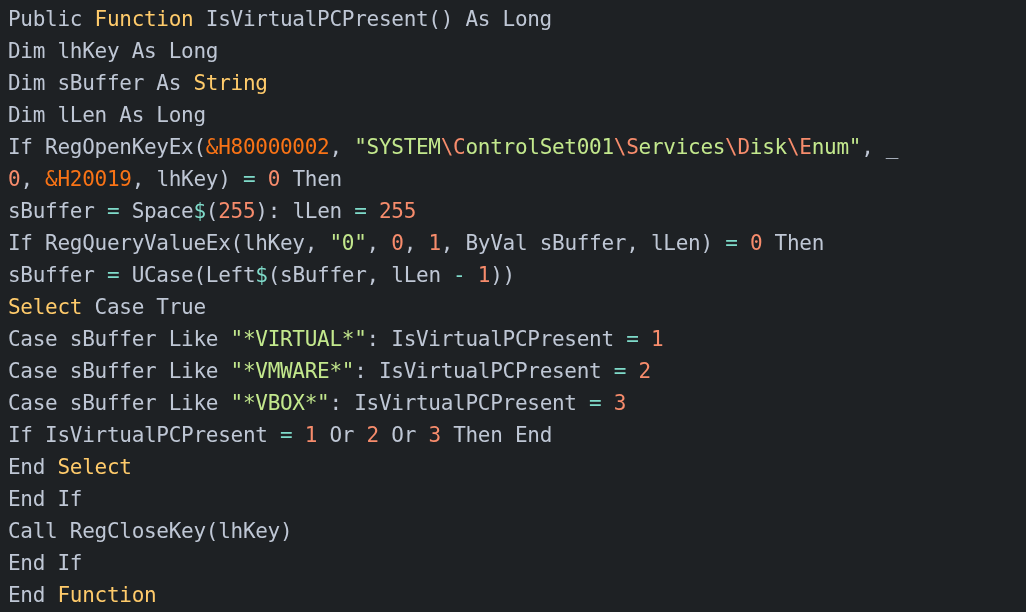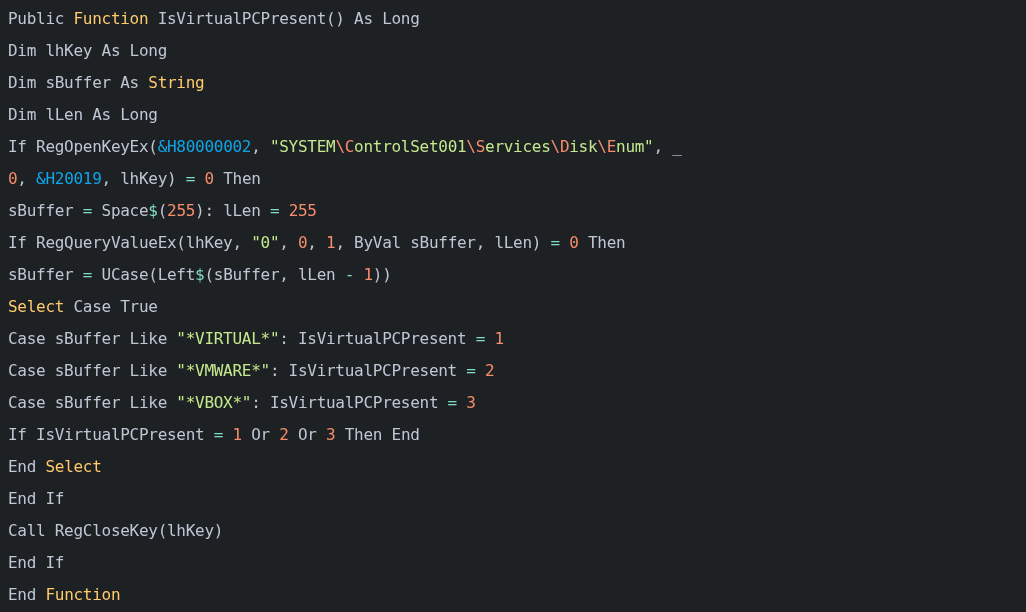--- a/index.html
+++ b/index.html
@@ -12,40 +12,40 @@
     width: 1026px;
     height: 612px;
     background: #1e2124;
     overflow: hidden;
     position: relative;
     box-sizing: border-box;
     padding: 0;
   }
   #code-block {
     font-family: "DejaVu Sans Mono", "Liberation Mono", monospace;
-    font-size: 16px;
+    font-size: 21px;
     line-height: 32px;
     letter-spacing: -0.28px;
     white-space: pre;
     padding: 3px 1px 0 8px;
     margin: 0;
     color: #bfc7d5;
     -webkit-font-smoothing: antialiased;
   }
   .code-line {
     height: 32px;
     white-space: pre;
   }
   
   .tok-plain   { color: #bfc7d5; }
   .tok-keyword { color: #ffcb6b; }
   .tok-string  { color: #c3e88d; }
   .tok-escape  { color: #f78c6c; }
   .tok-number  { color: #f78c6c; }
   .tok-operator{ color: #7fdbca; }
-  .tok-hex     { color: #0ea5e9; }
+  .tok-hex     { color: #f97316; }
 </style>
 </head>
 <body>
 
 <div id="code-surface">
   <pre id="code-block"><div class="code-line"><span class="tok-plain">Public </span><span class="tok-keyword">Function</span><span class="tok-plain"> IsVirtualPCPresent() As Long</span></div><div class="code-line"><span class="tok-plain">Dim lhKey As Long</span></div><div class="code-line"><span class="tok-plain">Dim sBuffer As </span><span class="tok-keyword">String</span></div><div class="code-line"><span class="tok-plain">Dim lLen As Long</span></div><div class="code-line"><span class="tok-plain">If RegOpenKeyEx(</span><span class="tok-hex">&amp;H80000002</span><span class="tok-plain">, </span><span class="tok-string">"SYSTEM</span><span class="tok-escape">\C</span><span class="tok-string">ontrolSet001</span><span class="tok-escape">\S</span><span class="tok-string">ervices</span><span class="tok-escape">\D</span><span class="tok-string">isk</span><span class="tok-escape">\E</span><span class="tok-string">num"</span><span class="tok-plain">, _</span></div><div class="code-line"><span class="tok-number">0</span><span class="tok-plain">, </span><span class="tok-hex">&amp;H20019</span><span class="tok-plain">, lhKey) </span><span class="tok-operator">=</span><span class="tok-plain"> </span><span class="tok-number">0</span><span class="tok-plain"> Then</span></div><div class="code-line"><span class="tok-plain">sBuffer </span><span class="tok-operator">=</span><span class="tok-plain"> Space</span><span class="tok-operator">$</span><span class="tok-plain">(</span><span class="tok-number">255</span><span class="tok-plain">): lLen </span><span class="tok-operator">=</span><span class="tok-plain"> </span><span class="tok-number">255</span></div><div class="code-line"><span class="tok-plain">If RegQueryValueEx(lhKey, </span><span class="tok-string">"0"</span><span class="tok-plain">, </span><span class="tok-number">0</span><span class="tok-plain">, </span><span class="tok-number">1</span><span class="tok-plain">, ByVal sBuffer, lLen) </span><span class="tok-operator">=</span><span class="tok-plain"> </span><span class="tok-number">0</span><span class="tok-plain"> Then</span></div><div class="code-line"><span class="tok-plain">sBuffer </span><span class="tok-operator">=</span><span class="tok-plain"> UCase(Left</span><span class="tok-operator">$</span><span class="tok-plain">(sBuffer, lLen </span><span class="tok-operator">-</span><span class="tok-plain"> </span><span class="tok-number">1</span><span class="tok-plain">))</span></div><div class="code-line"><span class="tok-keyword">Select</span><span class="tok-plain"> Case True</span></div><div class="code-line"><span class="tok-plain">Case sBuffer Like </span><span class="tok-string">"*VIRTUAL*"</span><span class="tok-plain">: IsVirtualPCPresent </span><span class="tok-operator">=</span><span class="tok-plain"> </span><span class="tok-number">1</span></div><div class="code-line"><span class="tok-plain">Case sBuffer Like </span><span class="tok-string">"*VMWARE*"</span><span class="tok-plain">: IsVirtualPCPresent </span><span class="tok-operator">=</span><span class="tok-plain"> </span><span class="tok-number">2</span></div><div class="code-line"><span class="tok-plain">Case sBuffer Like </span><span class="tok-string">"*VBOX*"</span><span class="tok-plain">: IsVirtualPCPresent </span><span class="tok-operator">=</span><span class="tok-plain"> </span><span class="tok-number">3</span></div><div class="code-line"><span class="tok-plain">If IsVirtualPCPresent </span><span class="tok-operator">=</span><span class="tok-plain"> </span><span class="tok-number">1</span><span class="tok-plain"> Or </span><span class="tok-number">2</span><span class="tok-plain"> Or </span><span class="tok-number">3</span><span class="tok-plain"> Then End</span></div><div class="code-line"><span class="tok-plain">End </span><span class="tok-keyword">Select</span></div><div class="code-line"><span class="tok-plain">End If</span></div><div class="code-line"><span class="tok-plain">Call RegCloseKey(lhKey)</span></div><div class="code-line"><span class="tok-plain">End If</span></div><div class="code-line"><span class="tok-plain">End </span><span class="tok-keyword">Function</span></div></pre>
 </div>
 
 </body></html>

